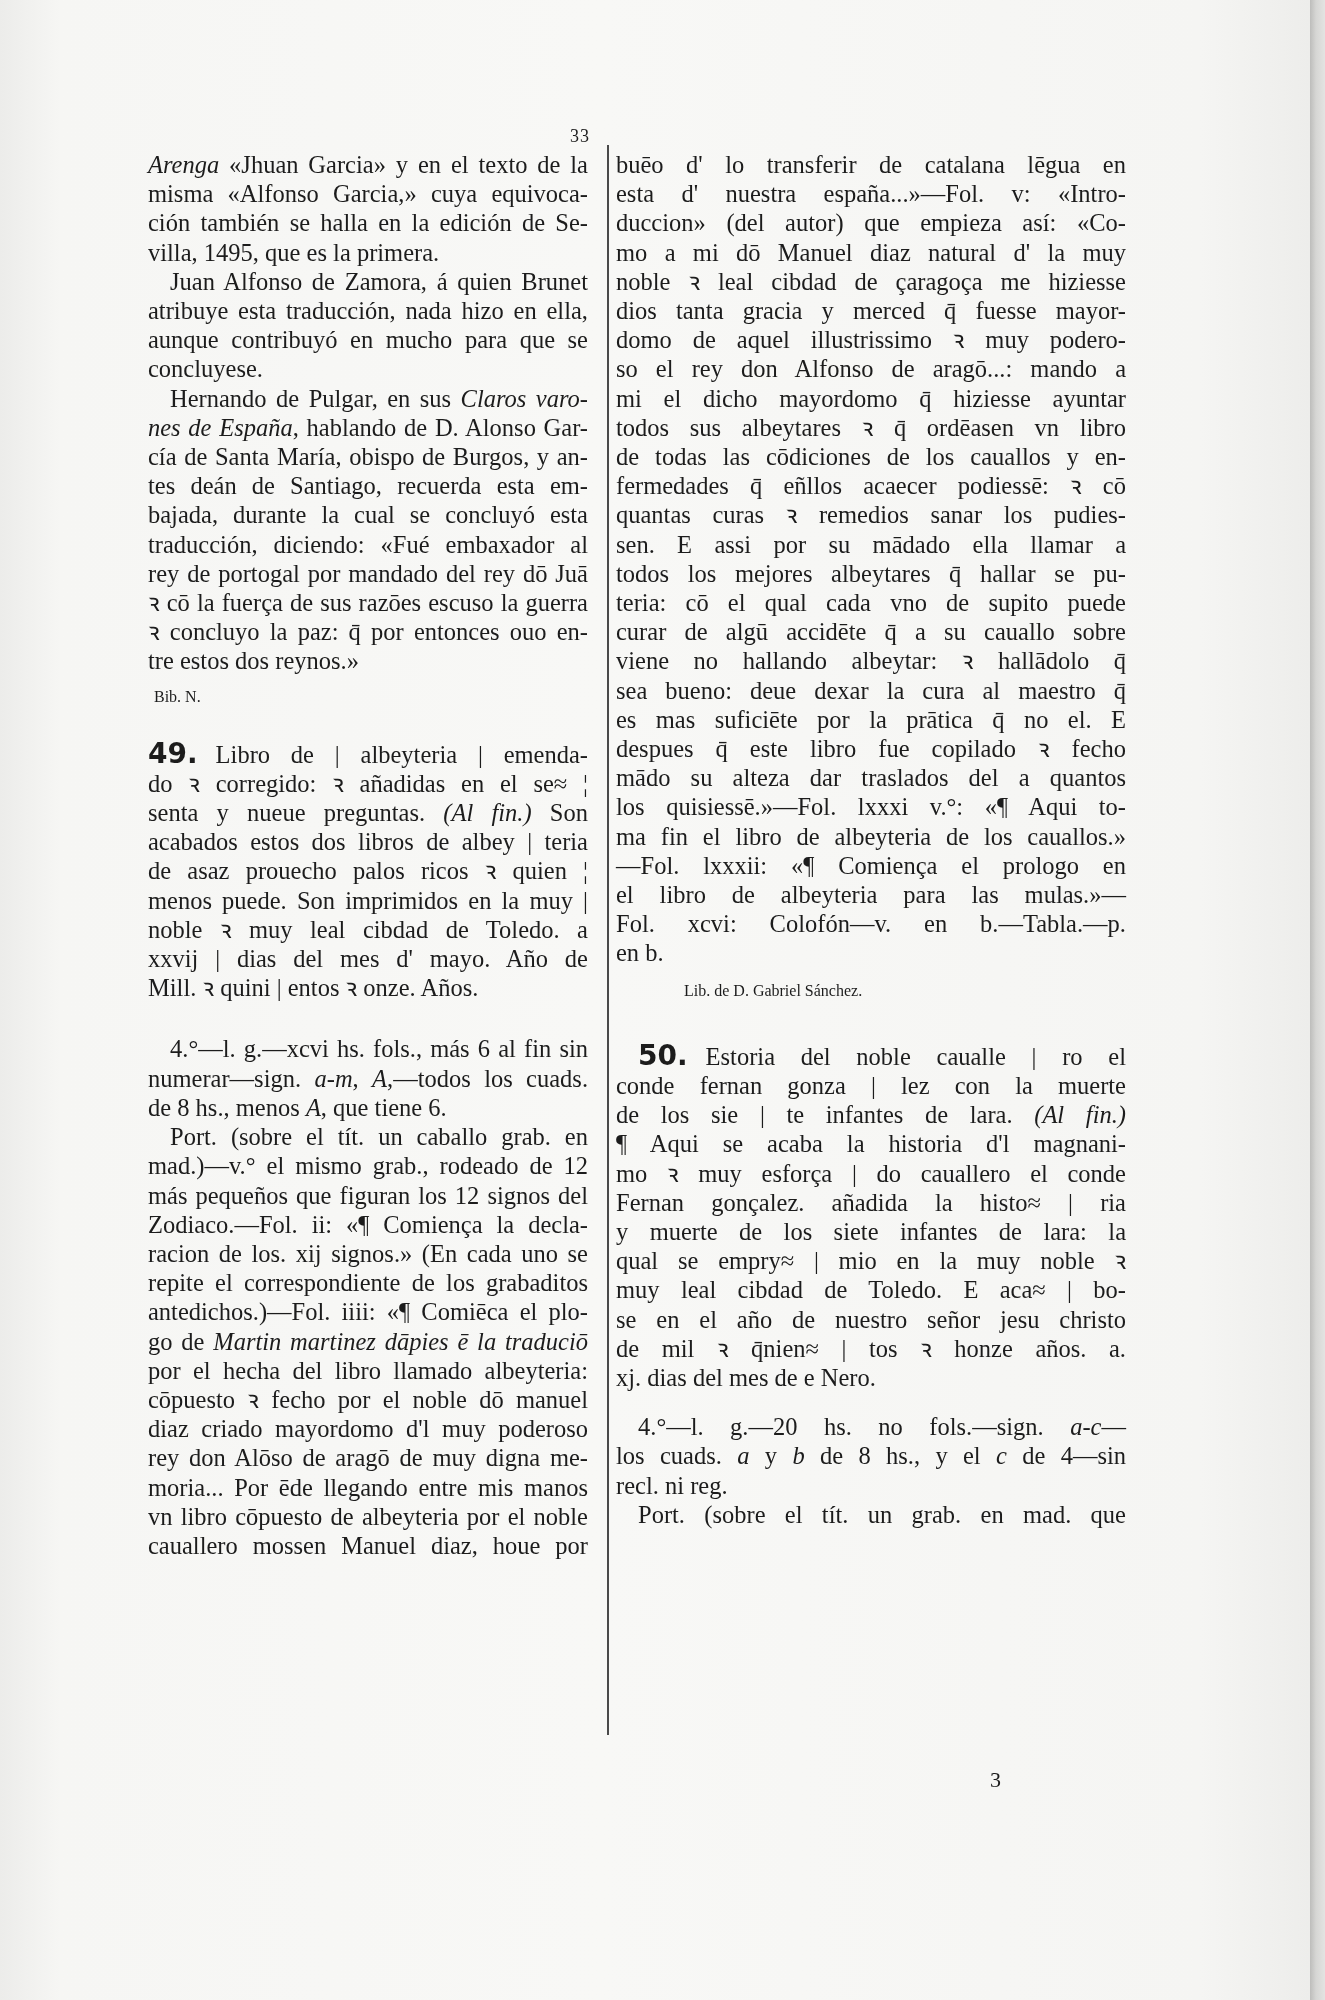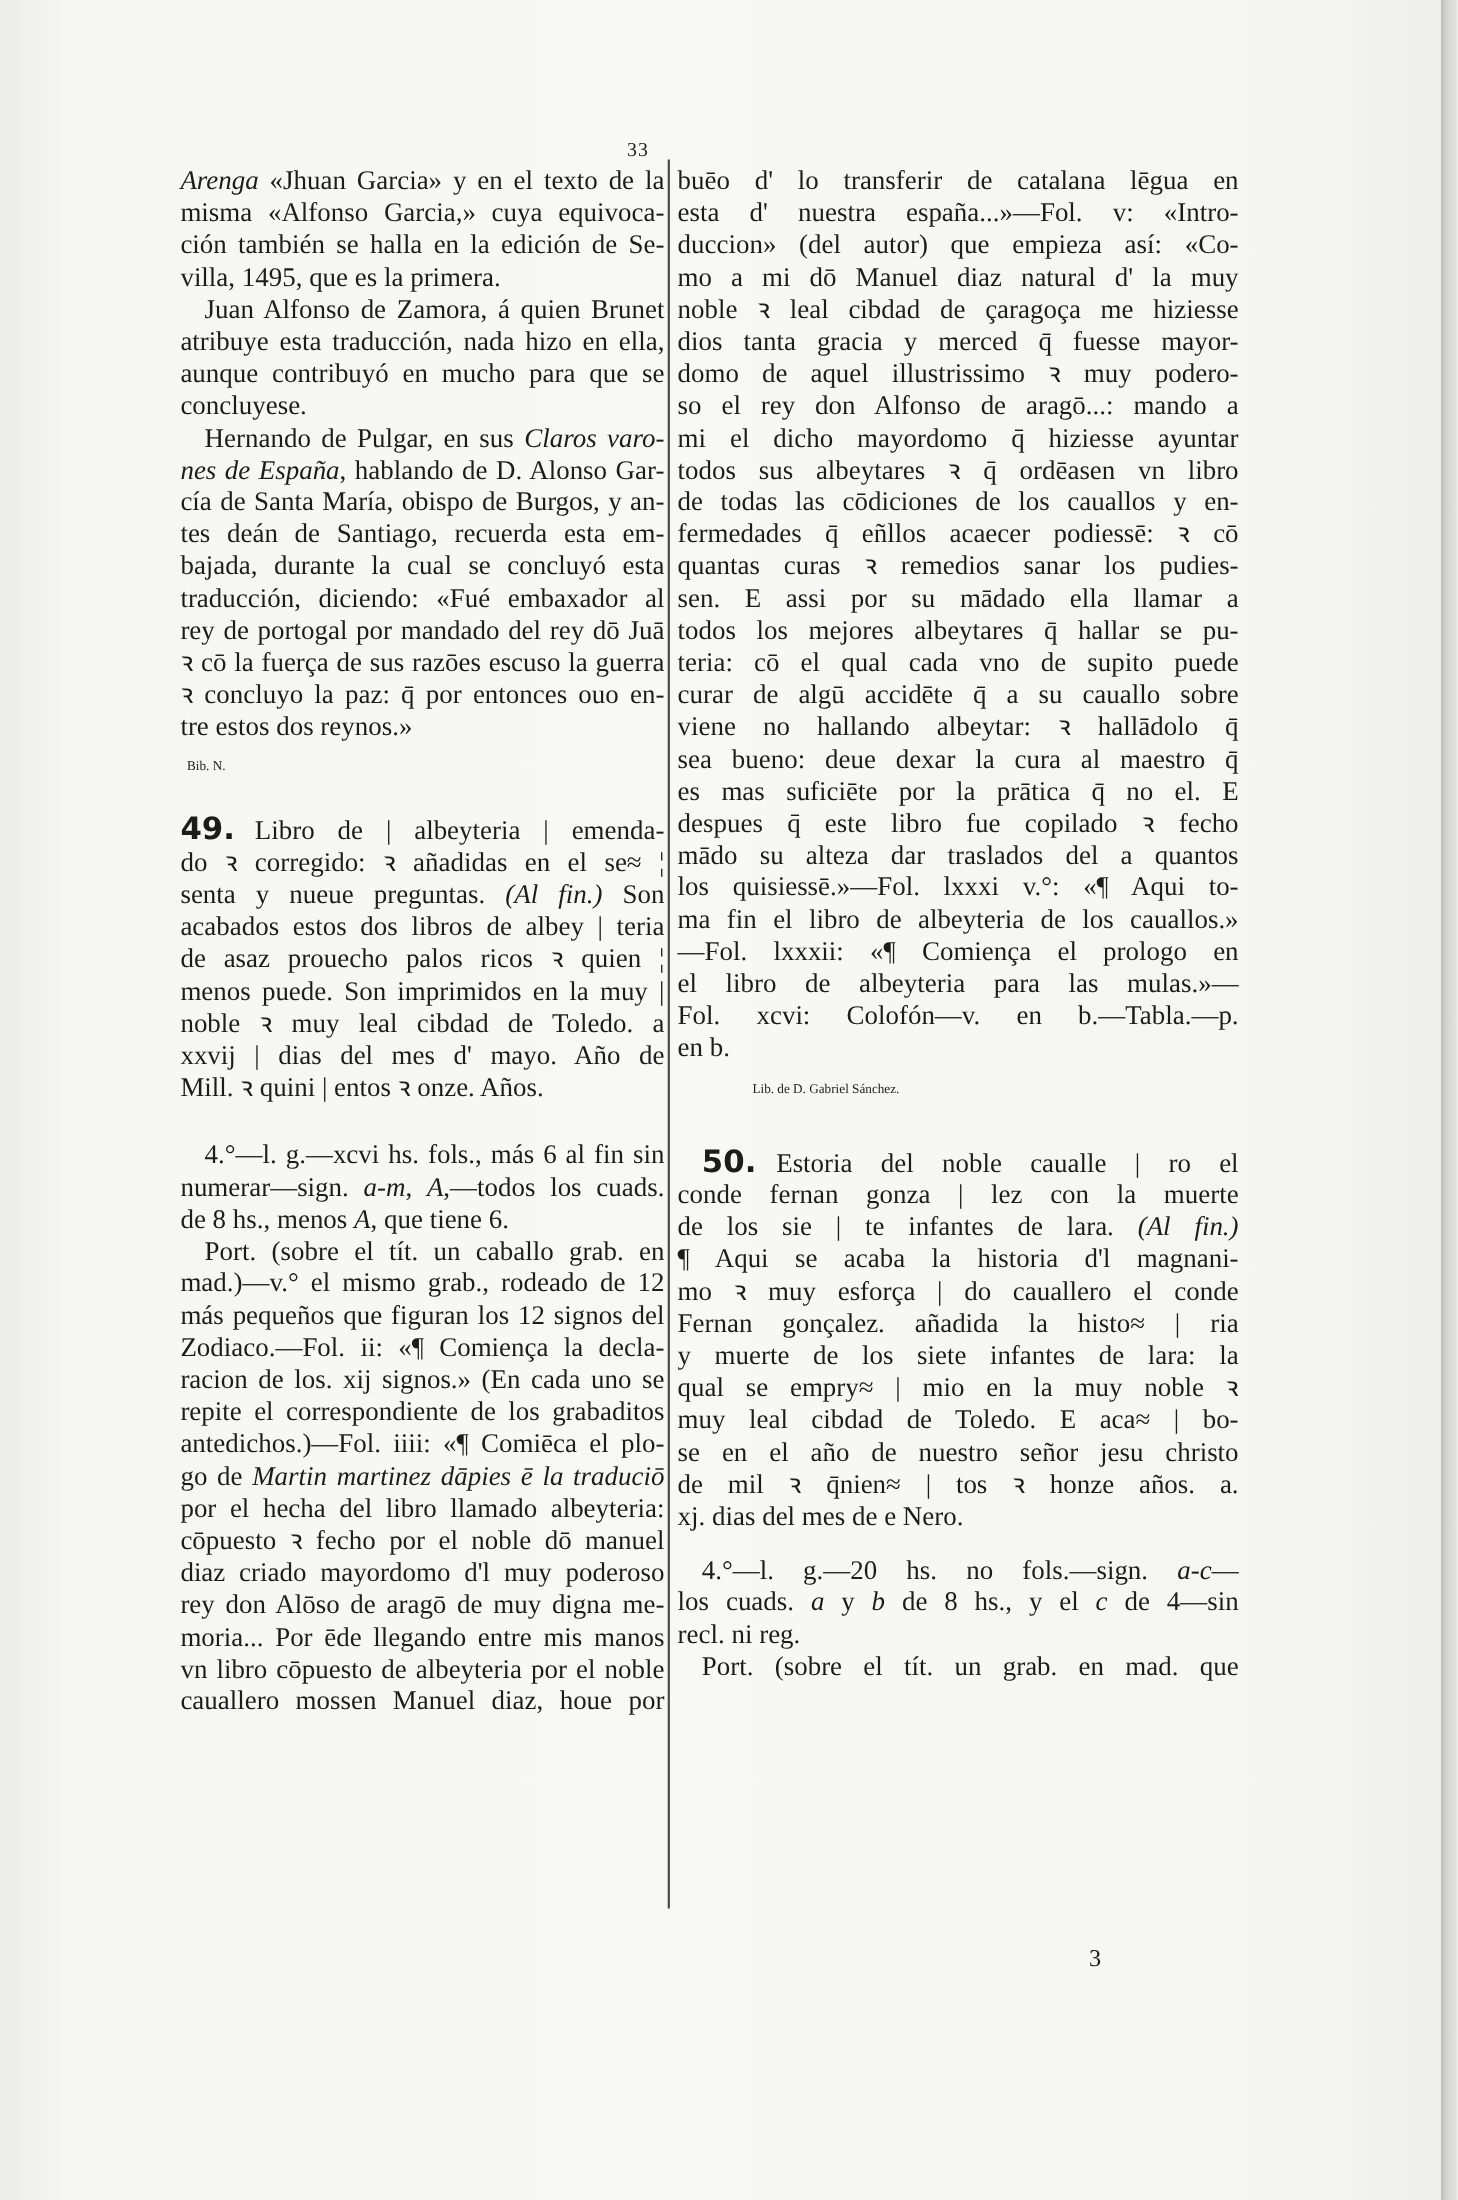--- a/index.html
+++ b/index.html
@@ -42,33 +42,33 @@
       width: 2px;
       height: 1590px;
       background: #4a4a4a;
     }
     .col {
       position: absolute;
       top: 150px;
       font-size: 24.5px;
       line-height: 29.2px;
     }
-    .col-left { left: 164px; width: 440px; }
+    .col-left { left: 148px; width: 440px; }
     .col-right { left: 616px; width: 510px; }
     .line {
       white-space: nowrap;
       display: block;
       text-align: justify;
       text-align-last: justify;
     }
     .line.last { text-align-last: left; }
     .indent { padding-left: 22px; }
     .spacer-sm { height: 14px; display: block; }
     .source {
-      font-size: 12px;
+      font-size: 16px;
       display: block;
       text-align-last: left;
       line-height: 29px;
     }
     .source.left { padding-left: 6px; }
     .source.right { padding-left: 68px; }
     .entry-num {
       font-family: "DejaVu Sans", "Liberation Sans", sans-serif;
       font-weight: bold;
       font-size: 28px;

